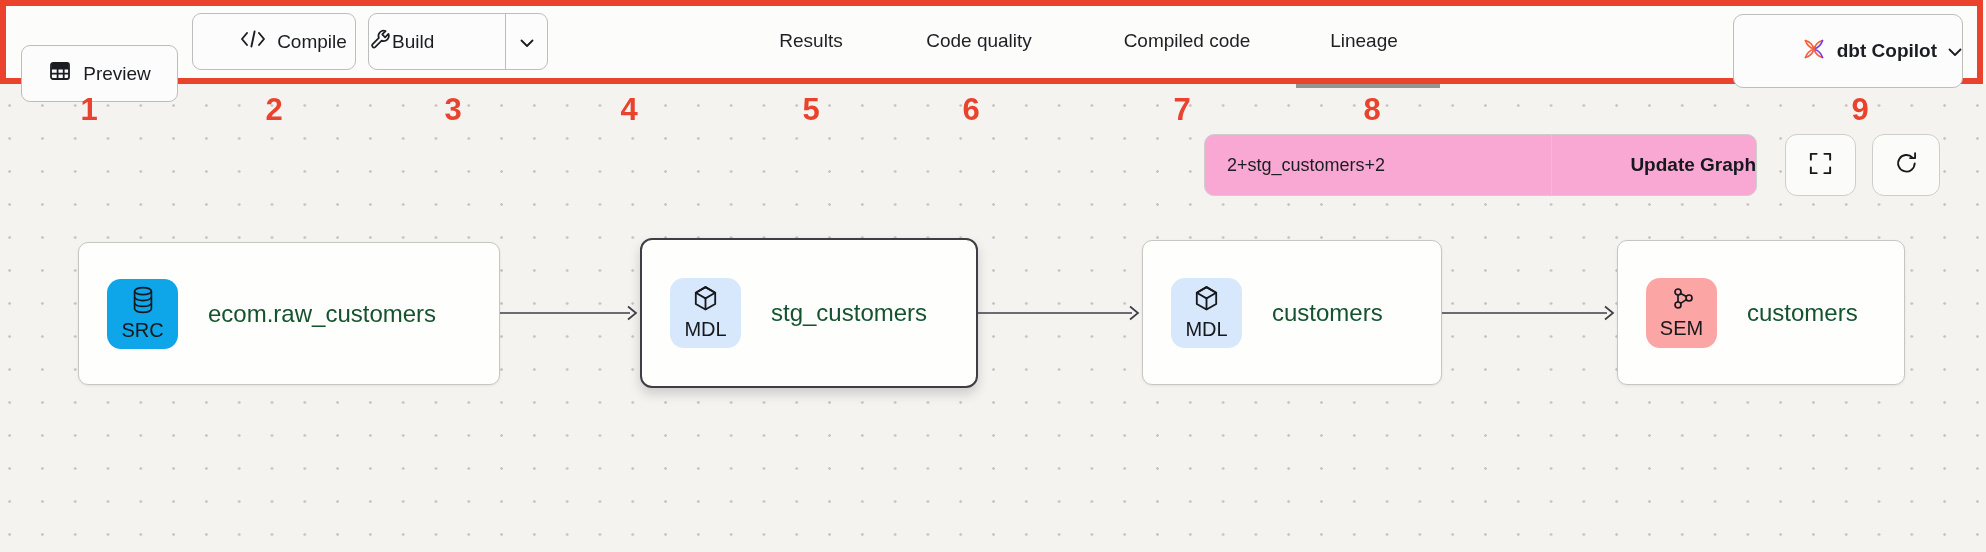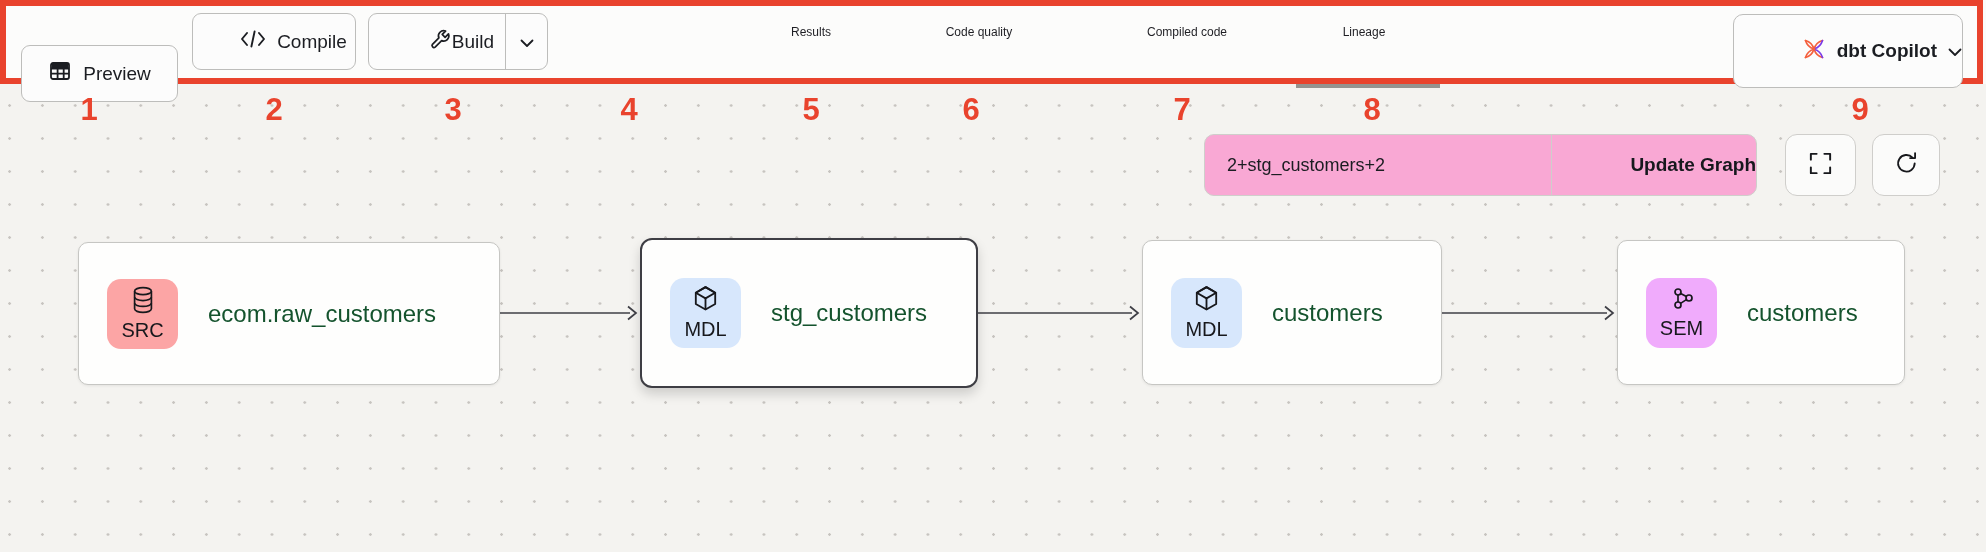--- a/index.html
+++ b/index.html
@@ -25,31 +25,31 @@
     position:absolute; top:13px; height:57px; z-index:2;
     background:#FCFCFC; border:1.5px solid #bdbdbb; border-radius:9px;
     display:flex; align-items:center; justify-content:center; gap:11px;
     font-size:19px; font-weight:500; color:#1b1d22; cursor:pointer;
   }
   .btn-preview { left:21px;  width:157px;margin-top:32px; }
   .btn-compile { left:192px; width:164px;padding-left:39px; }
   .split { padding:0; justify-content:flex-start; }
   .btn-build   { left:368px; width:180px; }
   .btn-lint    { left:565px; width:120px; }
-  .split-main { height:100%; display:flex; align-items:center; justify-content:flex-end; gap:0; }
+  .split-main { height:100%; display:flex; align-items:center; justify-content:flex-start; gap:0; }
   .btn-build .split-main { width:125px; }
   .btn-lint  .split-main { width:72px; }
   .split-caret {
     height:100%; flex:1; display:flex; align-items:center; justify-content:center;
     border-left:1.5px solid #bdbdbb;
   }
 
   .tab {
-    position:absolute; top:3px; height:57px; z-index:2; transform:translateX(-50%);
-    display:flex; align-items:center; font-size:12px; color:#1f1f24; cursor:pointer; white-space:nowrap;
+    position:absolute; top:12px; height:57px; z-index:2; transform:translateX(-50%);
+    display:flex; align-items:center; font-size:19px; color:#1f1f24; cursor:pointer; white-space:nowrap;
   }
   .tab-results   { left:811px; }
   .tab-quality   { left:979px; }
   .tab-compiled  { left:1187px; }
   .tab-lineage   { left:1364px; }
   .tab-underline {
     position:absolute; left:1296px; top:84px; width:144px; height:4px;
     background:#95938f; z-index:3;
   }
 
@@ -96,23 +96,23 @@
   .node-2 { left:640px;  top:238px; width:338px; height:150px;
             border:2.5px solid #3e3e44; border-radius:12px;
             box-shadow:0 6px 12px rgba(0,0,0,0.16); }
   .node-3 { left:1142px; top:240px; width:300px; height:145px; }
   .node-4 { left:1617px; top:240px; width:288px; height:145px; }
 
   .badge {
     width:71px; height:70px; border-radius:14px; flex:0 0 auto;
     display:flex; flex-direction:column; align-items:center; justify-content:center;
   }
-  .badge-src { background:#fca5a5; }
+  .badge-src { background:#0ea5e9; }
   .badge-mdl { background:#D7E7FC; }
-  .badge-sem { background:#f0abfc; }
+  .badge-sem { background:#fca5a5; }
   .badge-label { font-size:20px; font-weight:500; color:#17181c; margin-top:1px; }
   .node-title { font-size:24px; color:#14532d; white-space:nowrap; }
 
   .edges { position:absolute; left:0; top:0; width:1986px; height:552px; z-index:3; }
 </style>
 </head>
 <body>
 
 <div id="frame">
 

